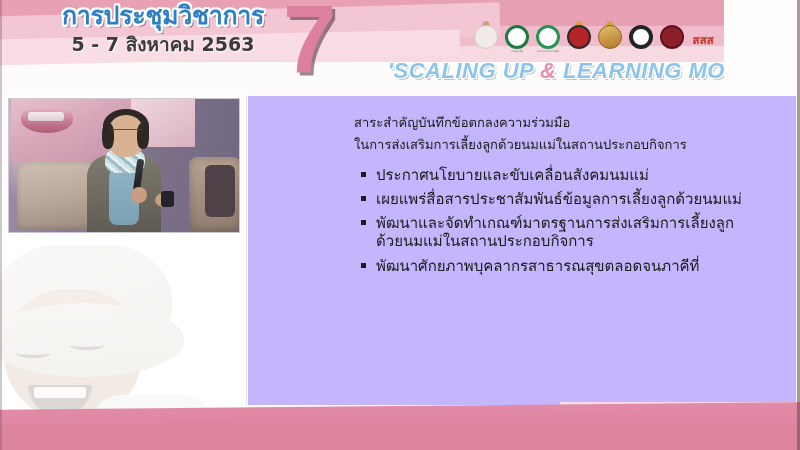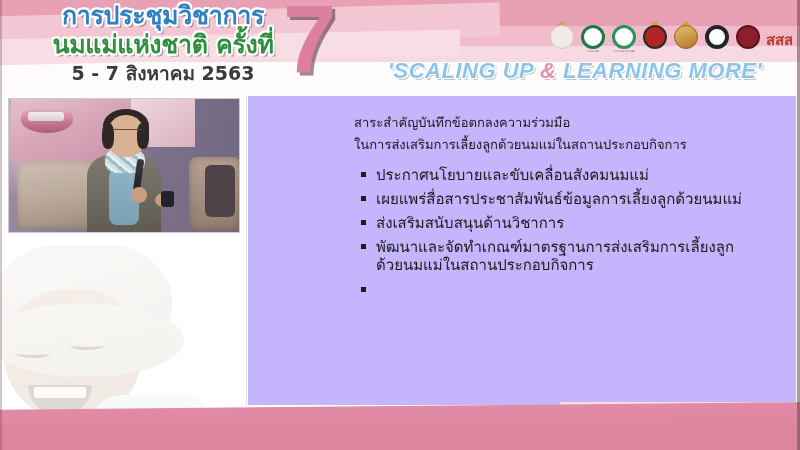--- a/index.html
+++ b/index.html
@@ -12,21 +12,21 @@
   #slide {
     position: relative;
     width: 800px; height: 450px;
     background: #fdfdfb;
     overflow: hidden;
   }
 
   
   .banner {
     position: absolute; left: 0; top: 0;
-    width: 800px; height: 95px;
+    width: 724px; height: 95px;
     overflow: hidden;
     background: #ffffff;
   }
   .band {
     position: absolute; left: 0; width: 800px;
   }
   .band-a { top: 0;  height: 26px; background: #e8a0b4; }
   .band-b { top: 26px; height: 20px; background: #f0bccb; }
   .band-c { top: 46px; height: 16px; background: #f7d9e1; }
   .band-d { top: 62px; height: 33px; background: #fdfcfa; }
@@ -377,21 +377,20 @@
   <div class="banner">
     <div class="band band-a"></div>
     <div class="band band-b"></div>
     <div class="band band-c"></div>
     <div class="band band-d"></div>
     <div class="band-skew"></div>
     <div class="band-skew2"></div>
 
     <div class="title-block">
       <div class="t-line1">การประชุมวิชาการ</div>
-      <div class="t-line2">นมแม่แห่งชาติ ครั้งที่</div>
       <div class="t-date">5 - 7 สิงหาคม 2563</div>
     </div>
 
     <div class="big-seven">7</div>
 
     <div class="tagline">
       <span>'SCALING UP </span><span class="amp">&amp;</span><span> LEARNING MORE'</span>
     </div>
 
     <div class="logos">
@@ -420,21 +419,21 @@
       </div>
       <div class="logo">
         <div class="disc" style="background:#ffffff;border:4px solid #23232a;"></div>
         <div class="lbl"></div>
       </div>
       <div class="logo">
         <div class="disc" style="background:#8d1f2a;border:2px solid #5d121a;"></div>
         <div class="lbl"></div>
       </div>
       <div class="logo">
-        <div class="lbl" style="font-size:15px;line-height:11px;font-weight:bold;color:#c0392b;bottom:6px;">สสส</div>
+        <div class="lbl" style="font-size:12px;line-height:11px;font-weight:bold;color:#c0392b;bottom:6px;">สสส</div>
       </div>
     </div>
   </div>
 
   <div class="left-col">
 
     <div class="photo-speaker">
       <div class="ps-bg"></div>
       <div class="ps-screen">
         <div class="ps-mouth"></div>
@@ -488,33 +487,30 @@
       <div class="bullet">
         <span class="mk"></span>
         <span class="ln">ประกาศนโยบายและขับเคลื่อนสังคมนมแม่</span>
       </div>
 
       <div class="bullet">
         <span class="mk"></span>
         <span class="ln">เผยแพร่สื่อสารประชาสัมพันธ์ข้อมูลการเลี้ยงลูกด้วยนมแม่</span>
       </div>
 
-      <div class="bullet">
-        <span class="mk"></span>
-        <span class="ln">ส่งเสริมสนับสนุนด้านวิชาการ</span>
-      </div>
 
       <div class="bullet">
         <span class="mk"></span>
         <span class="ln">พัฒนาและจัดทำเกณฑ์มาตรฐานการส่งเสริมการเลี้ยงลูก</span>
         <span class="ln2">ด้วยนมแม่ในสถานประกอบกิจการ</span>
       </div>
 
       <div class="bullet">
         <span class="mk"></span>
+        <span class="ln">พัฒนาศักยภาพบุคลากรสาธารณสุขตลอดจนภาคีที่</span>
       </div>
 
 
     </div>
   </div>
 
   <div class="bottom-band">
     <div class="bb-top-light"></div>
     <div class="bb-fill"></div>
     <div class="bb-fill2"></div>

